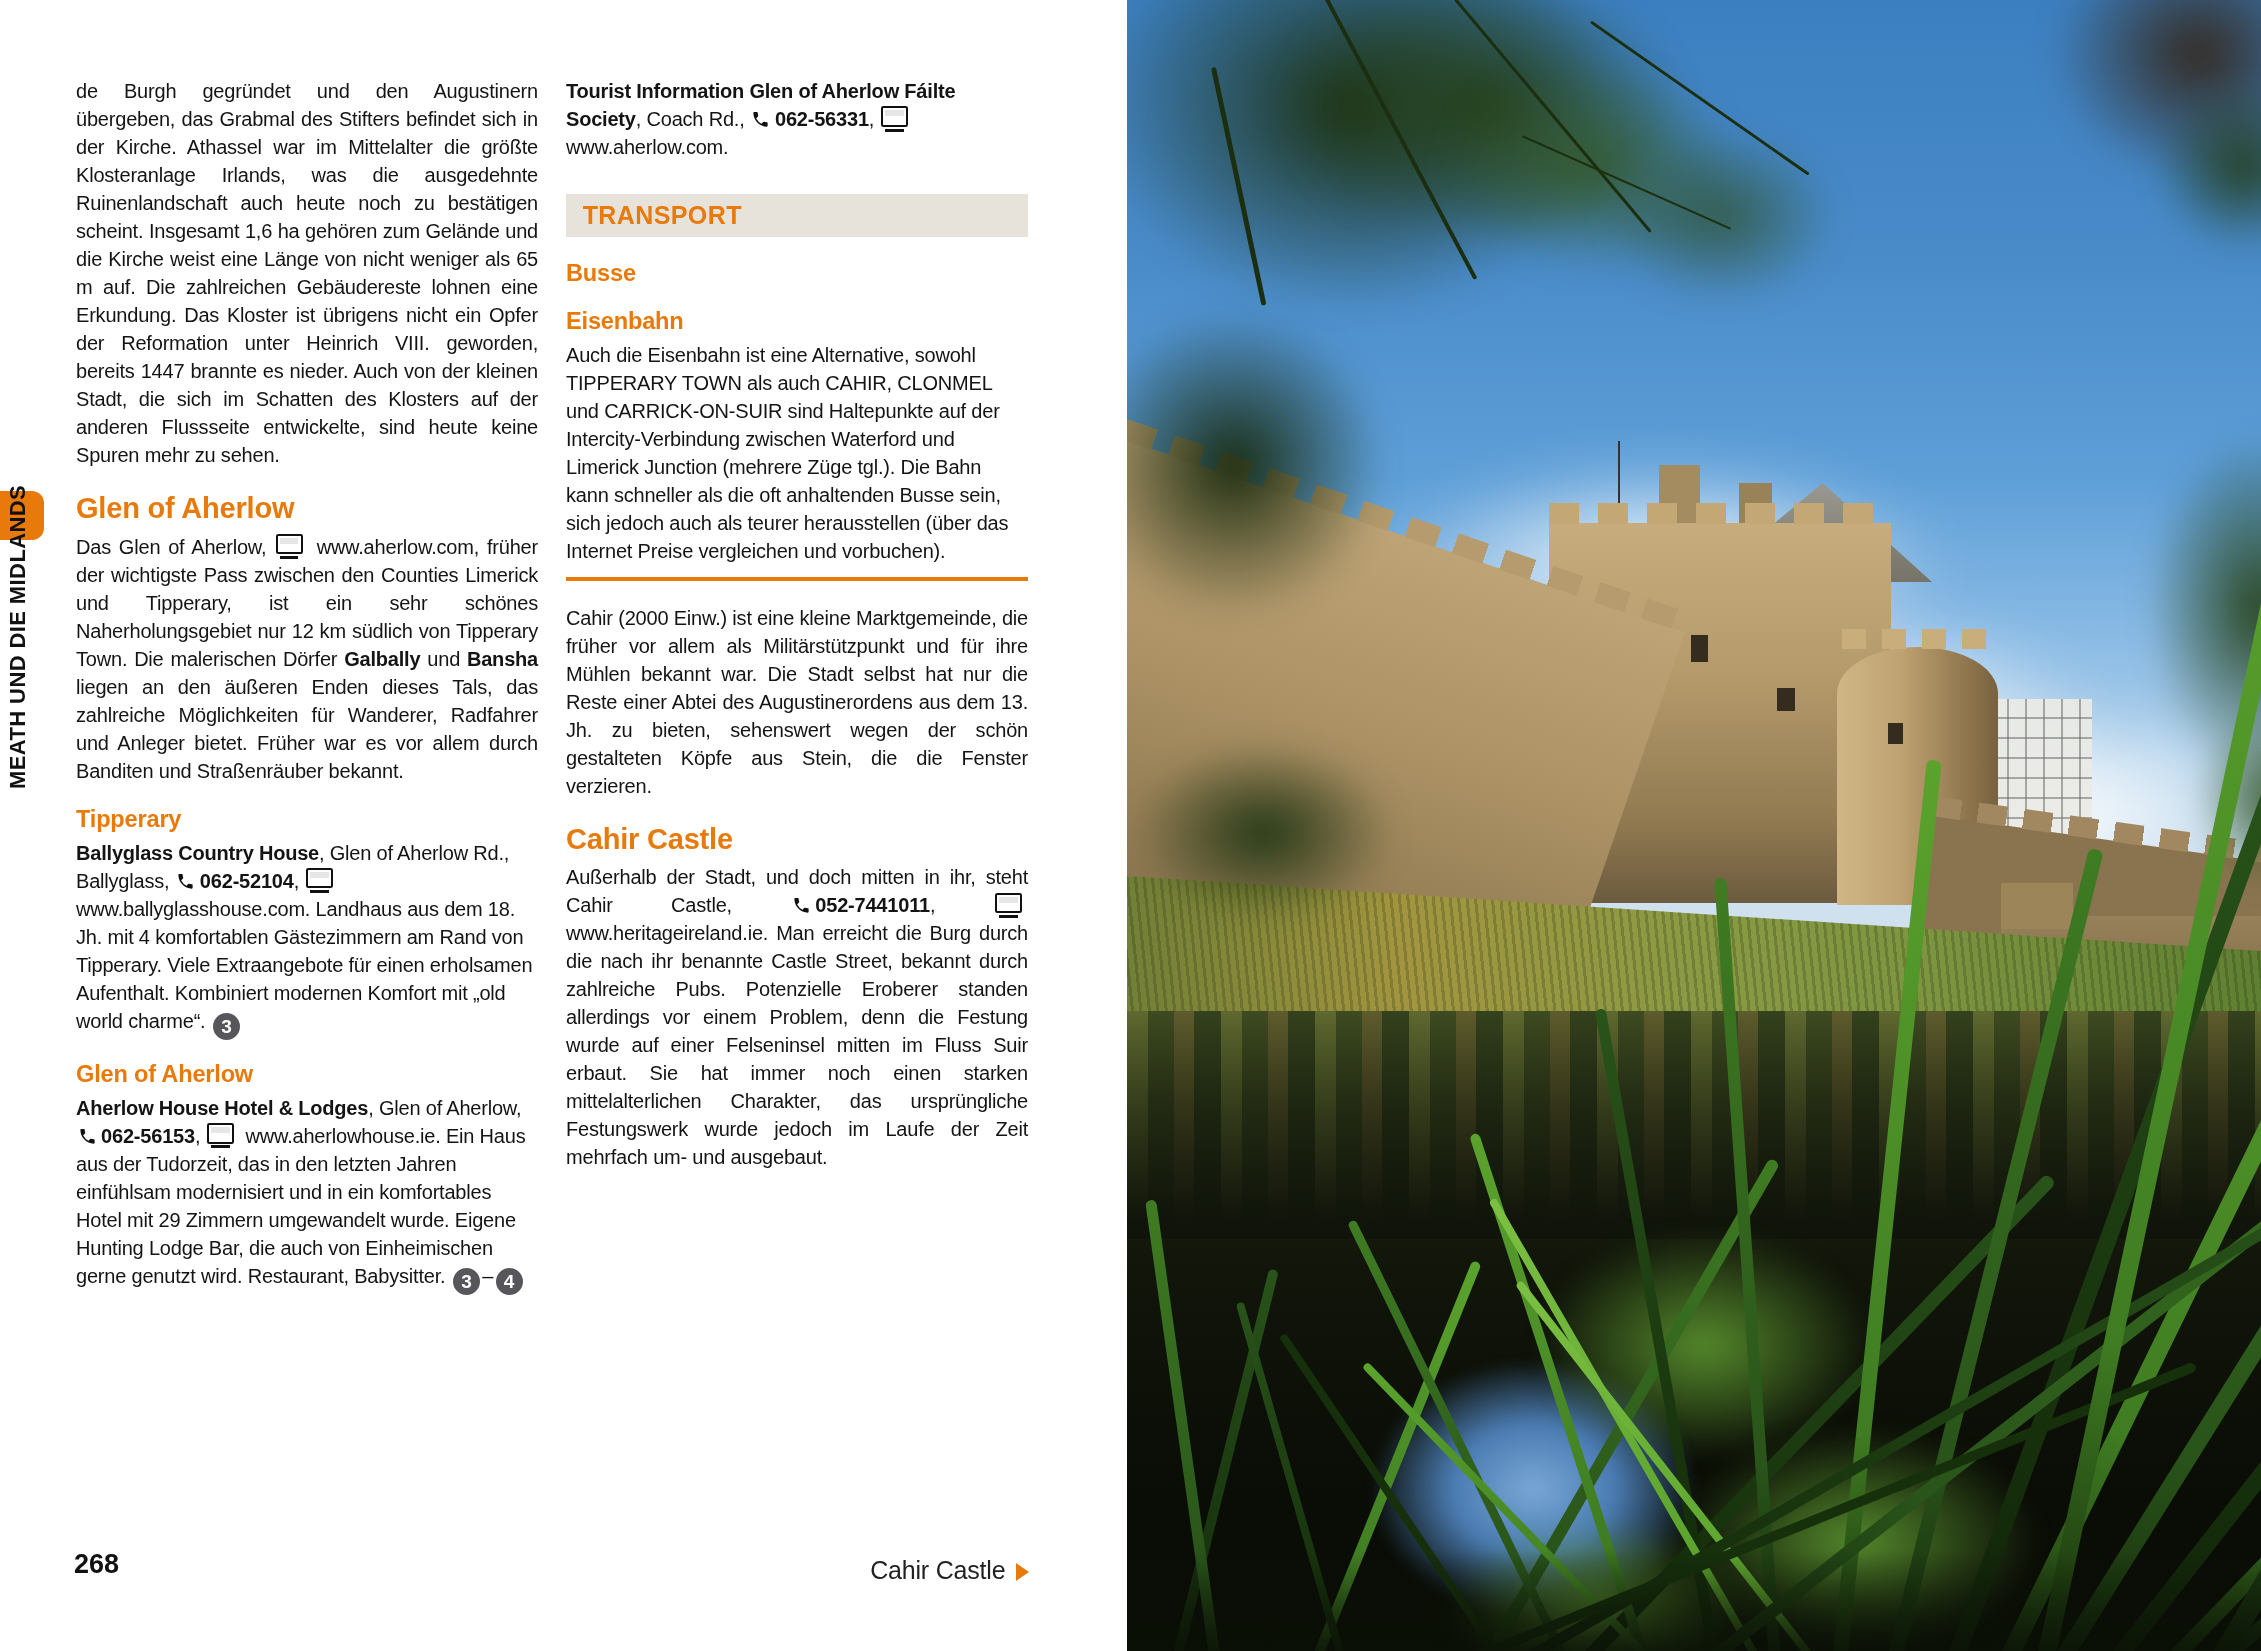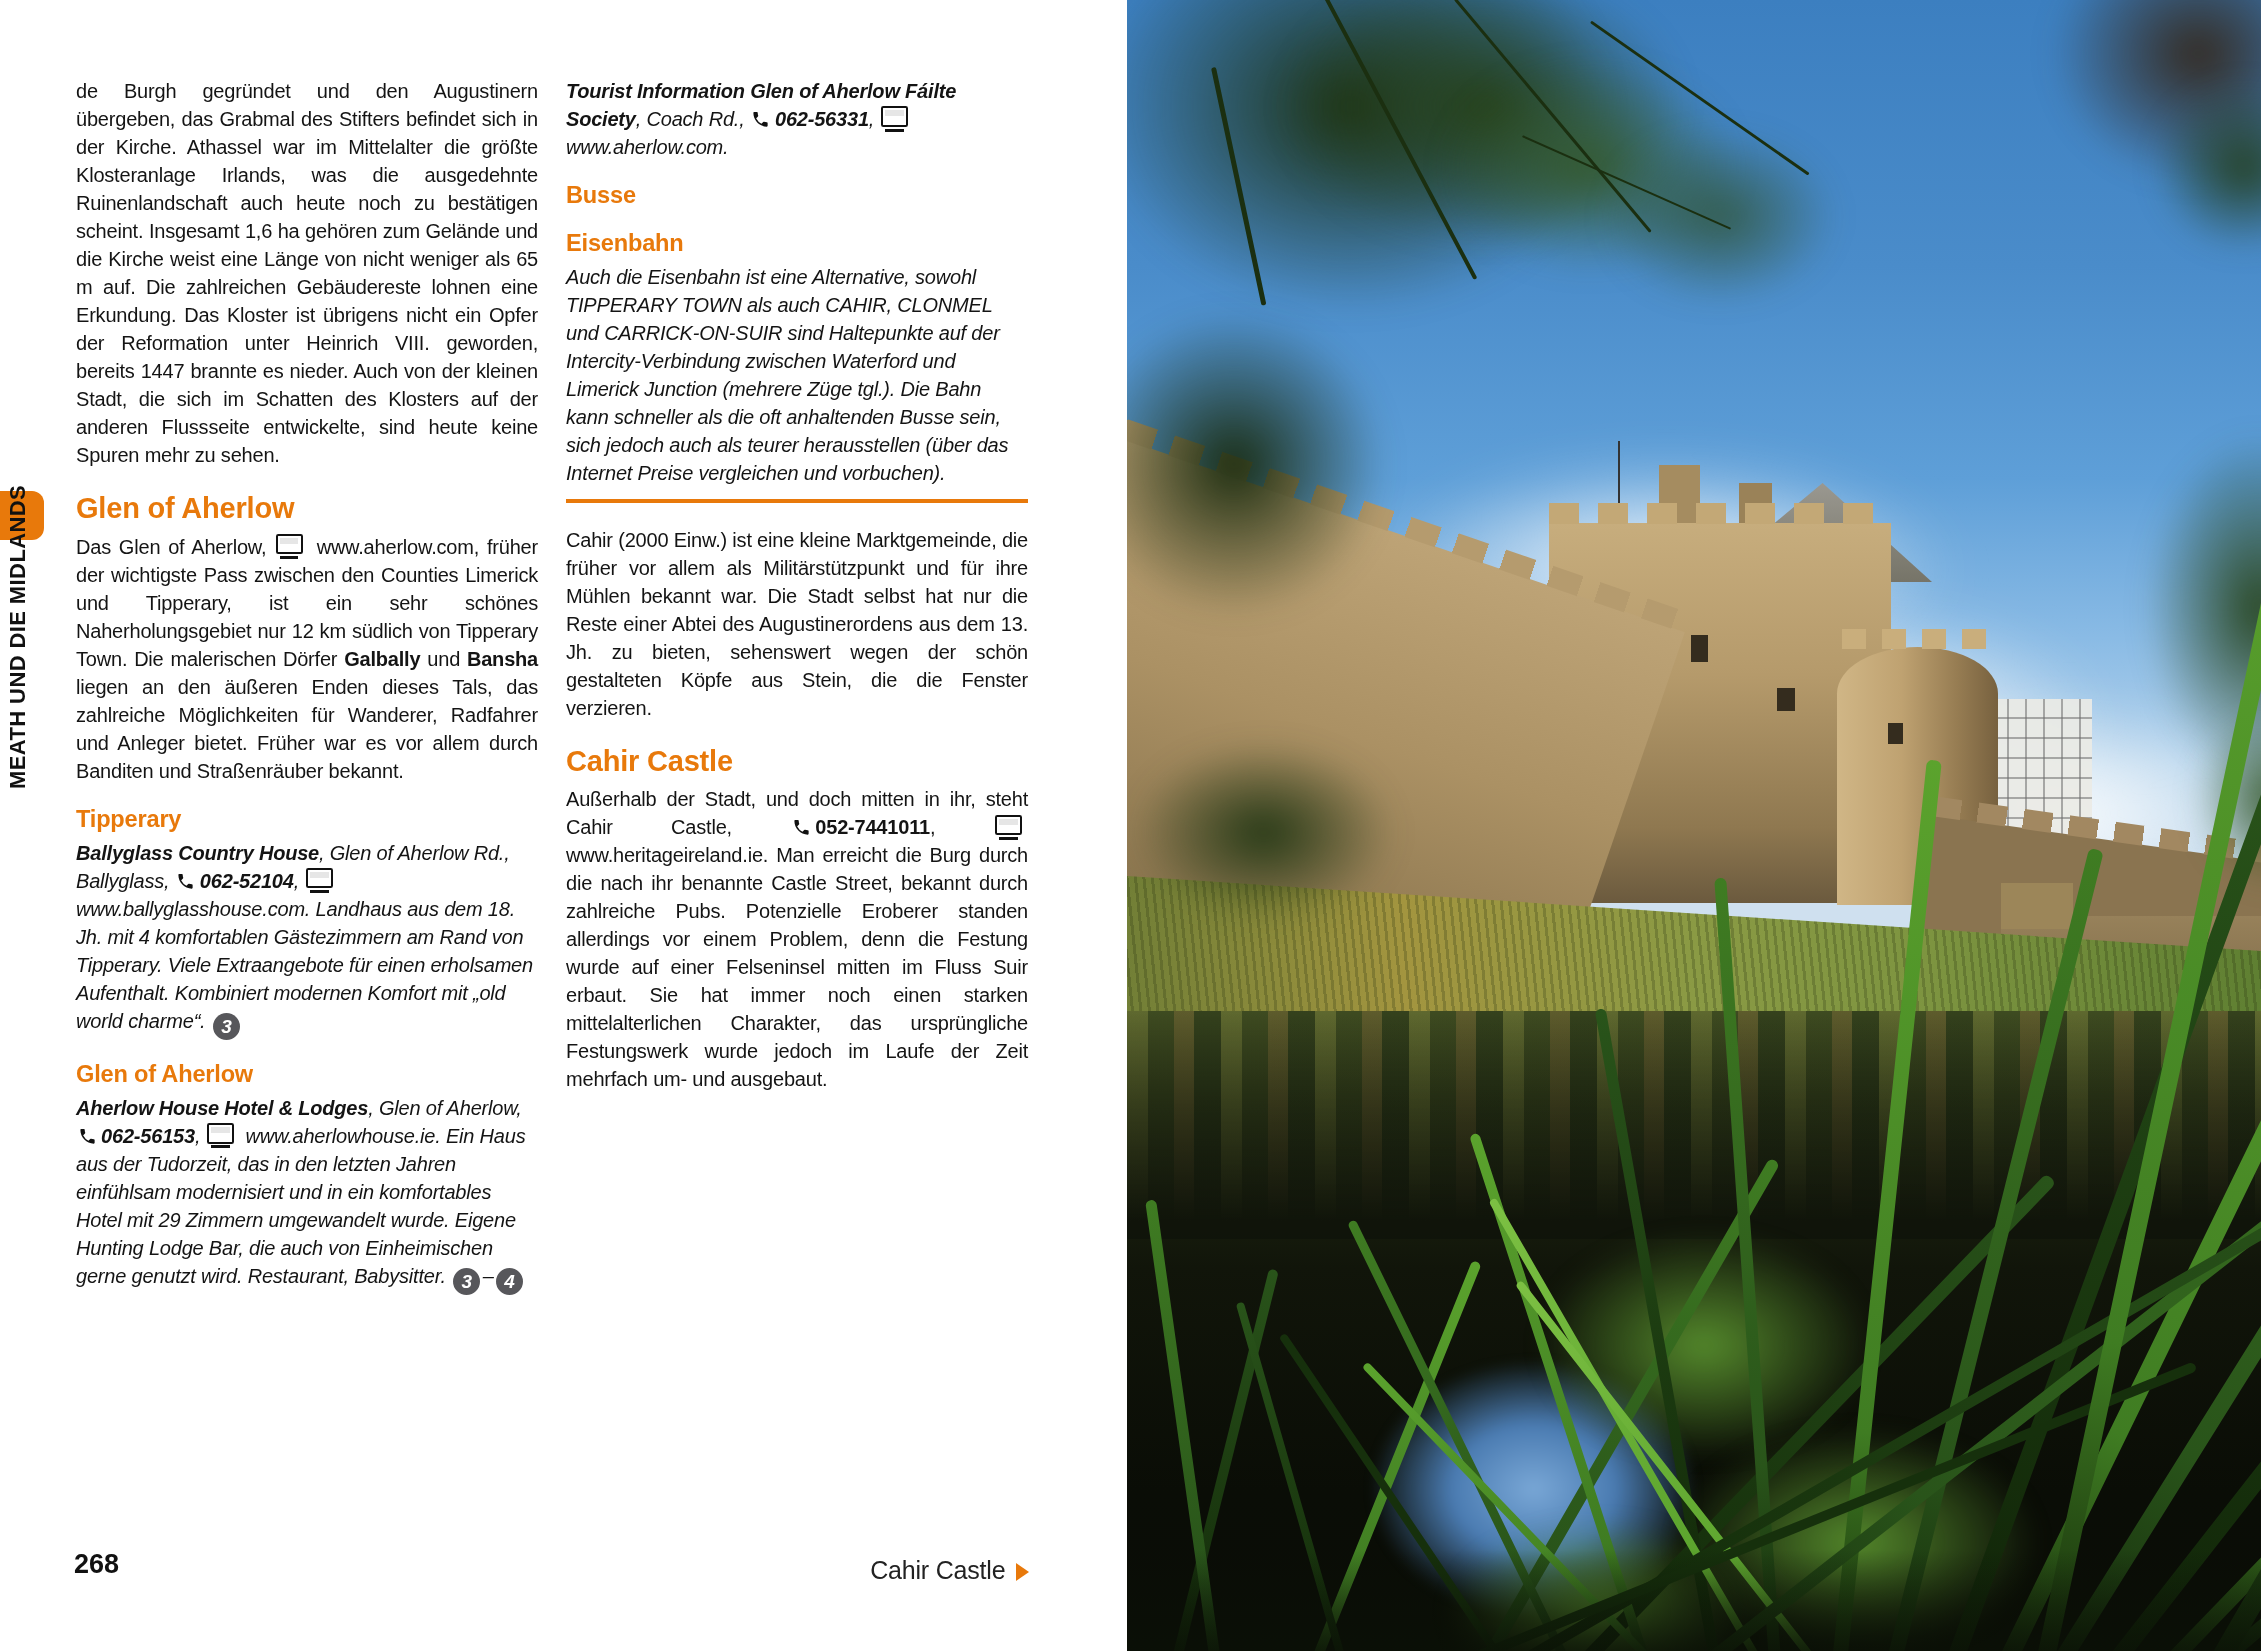--- a/index.html
+++ b/index.html
@@ -21,21 +21,21 @@
   }
   
   .col{position:absolute;top:61px;width:462px;margin-top:16px;}
   .col1{left:76px;}
   .col2{left:566px;}
   .body{
     font-size:20px;line-height:28px;letter-spacing:-0.2px;margin:0;
     color:#141414;
   }
   .just{text-align:justify;}
-  .list{text-align:left;font-style:italic;}
+  .list{text-align:left;}
   .body b{font-weight:bold;}
   h1,h2,h3{color:var(--accent);margin:0;font-weight:bold;letter-spacing:-0.2px;}
   .col h1{font-size:41px;margin-top:47px;}
   .rule{height:3.8px;background:var(--accent);margin:12px 0 23px 0;}
   h2.place{font-size:29px;margin:23px 0 7.6px 0;}
   .col h3{font-size:23.6px;margin:21px 0 6px 0;}
   .secbox{
     background:var(--boxbg);height:43px;display:flex;align-items:center;
     padding-left:16.7px;box-sizing:border-box;margin:0 0 23px 0;
   }
@@ -172,20 +172,23 @@
     <h3>Glen of Aherlow</h3>
     <p class="body list"><b>Aherlow House Hotel &amp; Lodges</b><span>, Glen of Aherlow, </span><span class="phone-icon"><svg viewBox="0 0 24 24" width="19" height="19">
             <path fill="#111" d="M6.62 10.79a15.05 15.05 0 0 0 6.59 6.59l2.2-2.2a1 1 0 0 1 1.02-.24c1.12.37 2.33.57 3.57.57a1 1 0 0 1 1 1V20a1 1 0 0 1-1 1C10.85 21 3 13.15 3 3.5a1 1 0 0 1 1-1h3.5a1 1 0 0 1 1 1c0 1.24.2 2.45.57 3.57a1 1 0 0 1-.25 1.02l-2.2 2.2z"></path>
           </svg></span><b>062-56153</b><span>, </span><span class="web-icon"></span><span> www.aherlowhouse.ie. Ein Haus aus der Tudorzeit, das in den letzten Jahren einfühlsam modernisiert und in ein komfortables Hotel mit 29 Zimmern umgewandelt wurde. Eigene Hunting Lodge Bar, die auch von Einheimischen gerne genutzt wird. Restaurant, Babysitter. </span><span class="badge">3</span><span>–</span><span class="badge">4</span></p>
   </div>
 
   <div class="col col2">
     <p class="body list"><b>Tourist Information Glen of Aherlow Fáilte Society</b><span>, Coach Rd., </span><span class="phone-icon"><svg viewBox="0 0 24 24" width="19" height="19">
             <path fill="#111" d="M6.62 10.79a15.05 15.05 0 0 0 6.59 6.59l2.2-2.2a1 1 0 0 1 1.02-.24c1.12.37 2.33.57 3.57.57a1 1 0 0 1 1 1V20a1 1 0 0 1-1 1C10.85 21 3 13.15 3 3.5a1 1 0 0 1 1-1h3.5a1 1 0 0 1 1 1c0 1.24.2 2.45.57 3.57a1 1 0 0 1-.25 1.02l-2.2 2.2z"></path>
           </svg></span><b>062-56331</b><span>, </span><span class="web-icon"></span><span> www.aherlow.com.</span></p>
+    <div class="secbox mt">
+      <span>TRANSPORT</span>
+    </div>
     <h3>Busse</h3>
     <h3>Eisenbahn</h3>
     <p class="body list"><span>Auch die Eisenbahn ist eine Alternative, sowohl TIPPERARY TOWN als auch CAHIR, CLONMEL und CARRICK-ON-SUIR sind Haltepunkte auf der Intercity-Verbindung zwischen Waterford und Limerick Junction (mehrere Züge tgl.). Die Bahn kann schneller als die oft anhaltenden Busse sein, sich jedoch auch als teurer herausstellen (über das Internet Preise vergleichen und vorbuchen).</span></p>
     <div class="rule"></div>
     <p class="body just"><span>Cahir (2000 Einw.) ist eine kleine Marktgemeinde, die früher vor allem als Militärstützpunkt und für ihre Mühlen bekannt war. Die Stadt selbst hat nur die Reste einer Abtei des Augustinerordens aus dem 13. Jh. zu bieten, sehenswert wegen der schön gestalteten Köpfe aus Stein, die die Fenster verzieren.</span></p>
     <h2 class="place">Cahir Castle</h2>
     <p class="body just"><span>Außerhalb der Stadt, und doch mitten in ihr, steht Cahir Castle, </span><span class="phone-icon"><svg viewBox="0 0 24 24" width="19" height="19">
             <path fill="#111" d="M6.62 10.79a15.05 15.05 0 0 0 6.59 6.59l2.2-2.2a1 1 0 0 1 1.02-.24c1.12.37 2.33.57 3.57.57a1 1 0 0 1 1 1V20a1 1 0 0 1-1 1C10.85 21 3 13.15 3 3.5a1 1 0 0 1 1-1h3.5a1 1 0 0 1 1 1c0 1.24.2 2.45.57 3.57a1 1 0 0 1-.25 1.02l-2.2 2.2z"></path>
           </svg></span><b>052-7441011</b><span>, </span><span class="web-icon"></span><span> www.heritageireland.ie. Man erreicht die Burg durch die nach ihr benannte Castle Street, bekannt durch zahlreiche Pubs. Potenzielle Eroberer standen allerdings vor einem Problem, denn die Festung wurde auf einer Felseninsel mitten im Fluss Suir erbaut. Sie hat immer noch einen starken mittelalterlichen Charakter, das ursprüngliche Festungswerk wurde jedoch im Laufe der Zeit mehrfach um- und ausgebaut.</span></p>
   </div>

